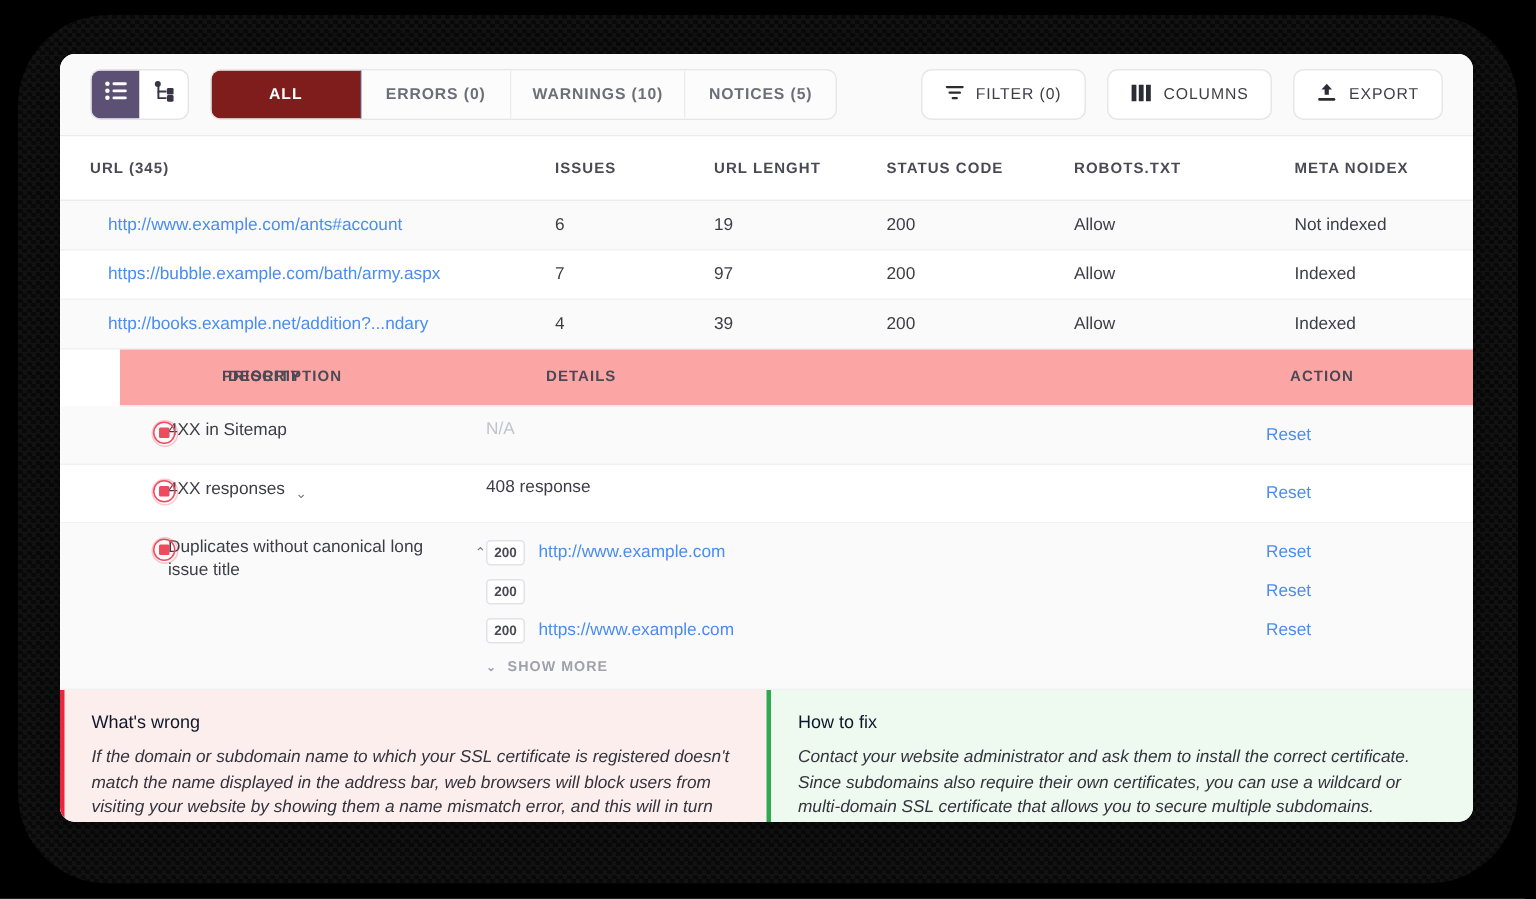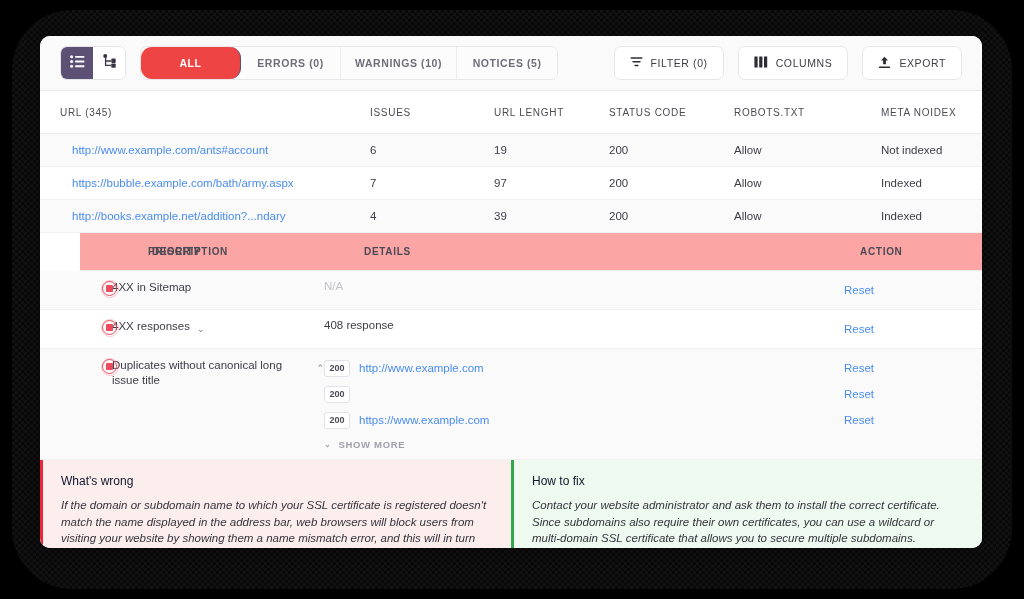--- a/index.html
+++ b/index.html
@@ -84,24 +84,23 @@
     font-weight: 700;
     letter-spacing: .6px;
     color: #6e6e78;
     background: #fcfcfd;
     border-right: 1px solid #ececed;
     cursor: pointer;
     white-space: nowrap;
   }
   .seg-tab:last-child { border-right: none; }
   .seg-tab.active {
-    background: #ef4444;
+    background: #7f1d1d;
     color: #ffffff;
     border-right-color: #5c5175;
-    border-radius: 11px;
   }
 
   .spacer { flex: 1; }
 
   .tool-btn {
     height: 34px;
     display: flex;
     align-items: center;
     gap: 8px;
     padding: 0 15px;
@@ -120,27 +119,27 @@
   .tbl-head {
     display: flex;
     align-items: center;
     height: 43px;
     padding: 0 20px;
     border-bottom: 1px solid #ececed;
     background: #fff;
   }
   .tbl-head .th {
     font-size: 10px;
-    font-weight: 400;
+    font-weight: 700;
     letter-spacing: .7px;
     color: #4a4a55;
     white-space: nowrap;
   }
   .c-url    { width: 310px; }
-  .c-issues { width: 124px; }
+  .c-issues { width: 106px; }
   .c-len    { width: 115px; }
   .c-status { width: 125px; }
   .c-robots { width: 147px; }
   .c-noidex { flex: 1; }
 
   .tbl-row {
     display: flex;
     align-items: center;
     height: 33px;
     padding: 0 20px;

